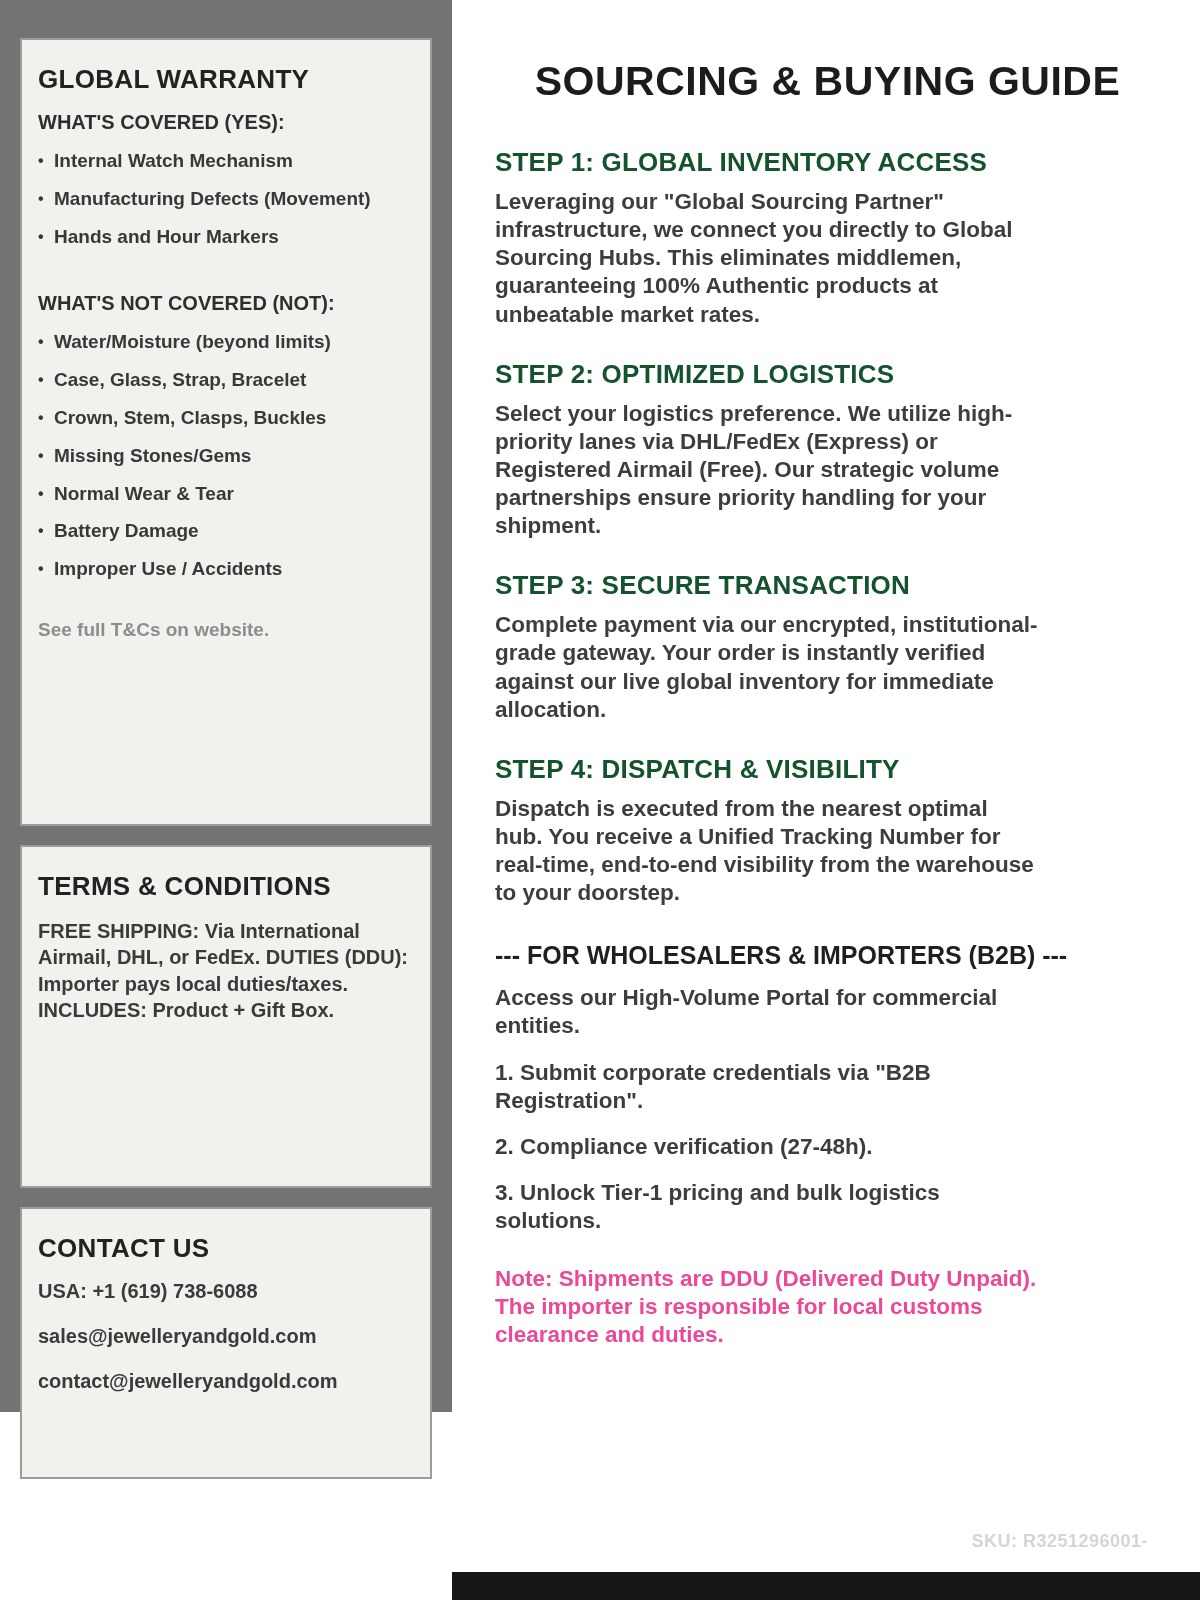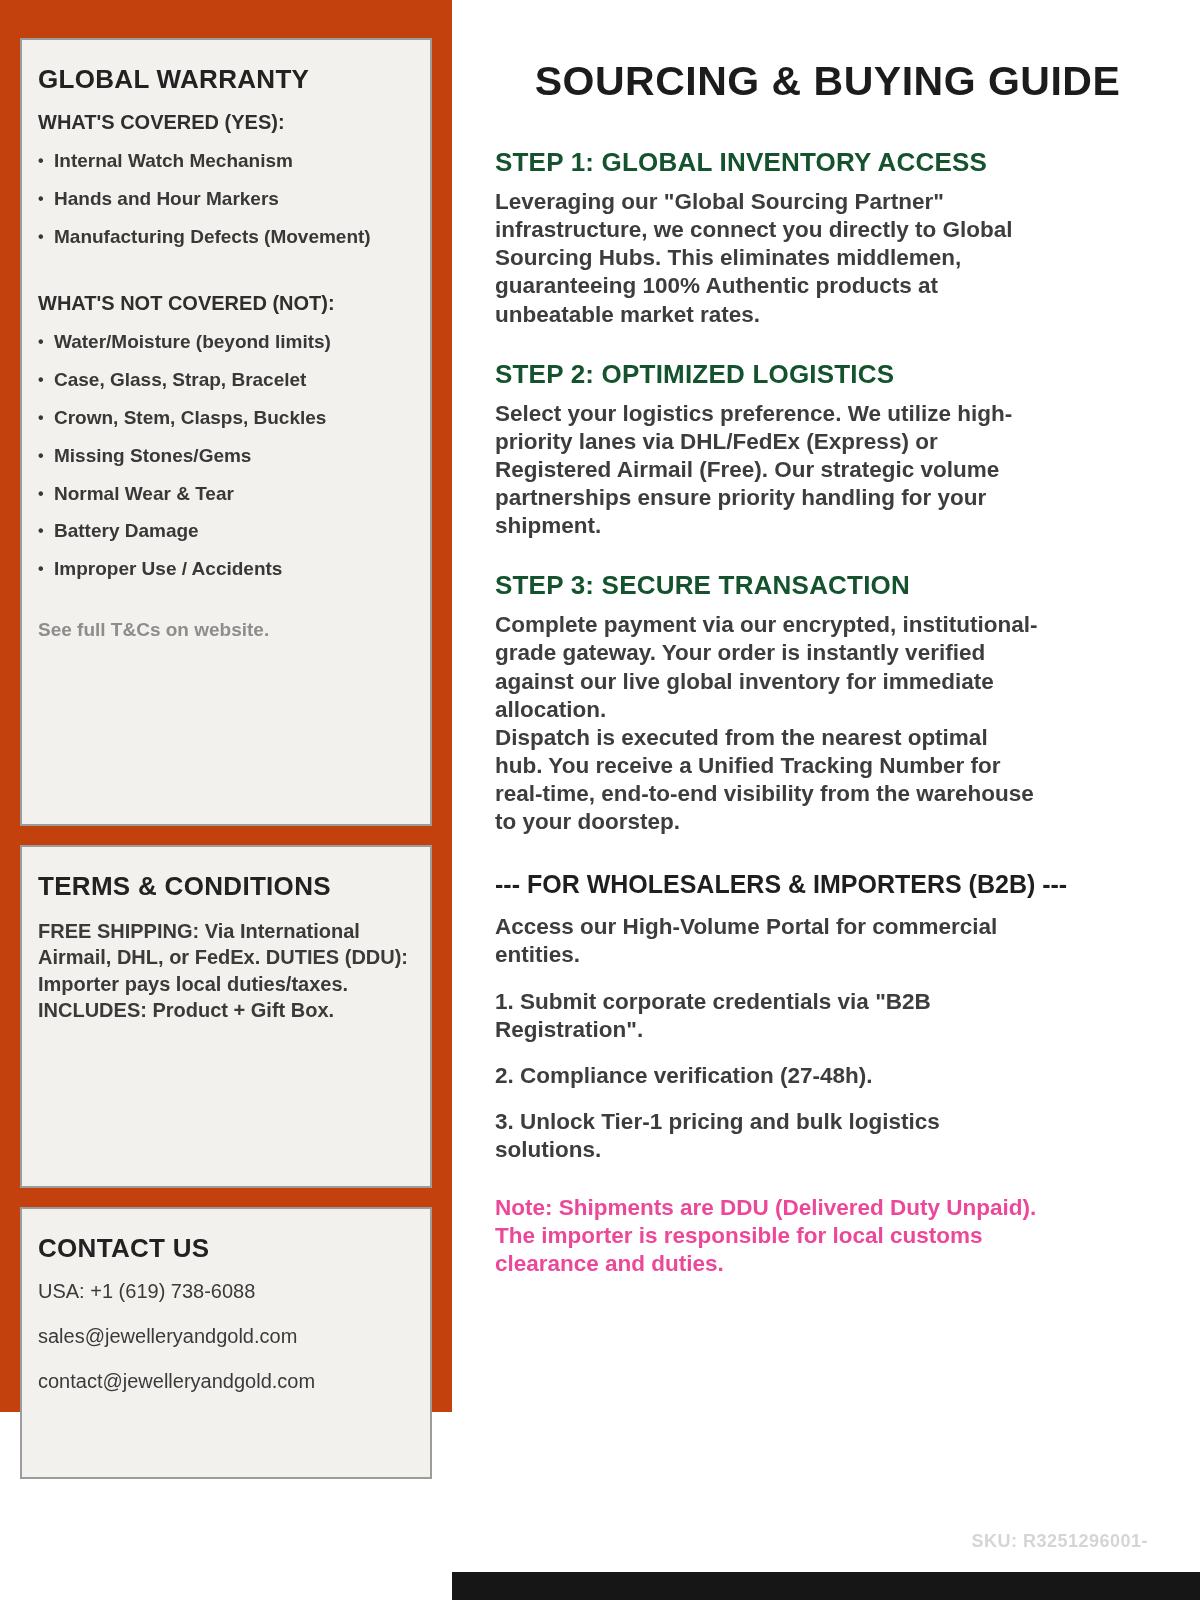--- a/index.html
+++ b/index.html
@@ -15,21 +15,21 @@
     background: #ffffff;
     overflow: hidden;
   }
 
   
   .sidebar {
     position: absolute;
     left: 0; top: 0;
     width: 452px;
     height: 1412px;
-    background: #c2410c;
+    background: #737373;
     padding: 38px 20px 0 20px;
   }
   .box {
     border: 2px solid #9c9c9c;
     background: #f2f1ee;
     padding: 24px 16px 20px 16px;
     margin-bottom: 19px;
   }
   .box--warranty { height: 788px; }
   .box--terms    { height: 343px; }
@@ -74,21 +74,21 @@
     color: #8d8d8d;
   }
   .box p.body {
     font-size: 20px;
     font-weight: 700;
     color: #3a3a3a;
     line-height: 1.32;
   }
   .contact-line {
     font-size: 20px;
-    font-weight: 400;
+    font-weight: 700;
     color: #3a3a3a;
     margin-bottom: 22px;
   }
 
   
   .main {
     position: absolute;
     left: 452px; top: 0;
     width: 748px;
     height: 1298px;
@@ -166,22 +166,22 @@
 <div class="page">
 
   <aside class="sidebar">
 
     <section class="box box--warranty">
       <h2>GLOBAL WARRANTY</h2>
 
       <h3>WHAT'S COVERED (YES):</h3>
       <ul>
         <li>Internal Watch Mechanism</li>
+        <li>Manufacturing Defects (Movement)</li>
         <li>Hands and Hour Markers</li>
-        <li>Manufacturing Defects (Movement)</li>
       </ul>
 
       <h3 class="gap-top">WHAT'S NOT COVERED (NOT):</h3>
       <ul>
         <li>Water/Moisture (beyond limits)</li>
         <li>Case, Glass, Strap, Bracelet</li>
         <li>Crown, Stem, Clasps, Buckles</li>
         <li>Missing Stones/Gems</li>
         <li>Normal Wear &amp; Tear</li>
         <li>Battery Damage</li>
@@ -217,20 +217,21 @@
       <h2 class="step-heading">STEP 2: OPTIMIZED LOGISTICS</h2>
       <p class="step-body">Select your logistics preference. We utilize high-priority lanes via DHL/FedEx (Express) or Registered Airmail (Free). Our strategic volume partnerships ensure priority handling for your shipment.</p>
     </section>
 
     <section class="step">
       <h2 class="step-heading">STEP 3: SECURE TRANSACTION</h2>
       <p class="step-body">Complete payment via our encrypted, institutional-grade gateway. Your order is instantly verified against our live global inventory for immediate allocation.</p>
     </section>
 
     <section class="step">
+      <h2 class="step-heading">STEP 4: DISPATCH &amp; VISIBILITY</h2>
       <p class="step-body">Dispatch is executed from the nearest optimal hub. You receive a Unified Tracking Number for real-time, end-to-end visibility from the warehouse to your doorstep.</p>
     </section>
 
     <section class="b2b">
       <h2 class="b2b-heading">--- FOR WHOLESALERS &amp; IMPORTERS (B2B) ---</h2>
       <p class="b2b-line">Access our High-Volume Portal for commercial entities.</p>
       <p class="b2b-line">1. Submit corporate credentials via "B2B Registration".</p>
       <p class="b2b-line">2. Compliance verification (27-48h).</p>
       <p class="b2b-line">3. Unlock Tier-1 pricing and bulk logistics solutions.</p>
       <p class="b2b-note">Note: Shipments are DDU (Delivered Duty Unpaid). The importer is responsible for local customs clearance and duties.</p>

